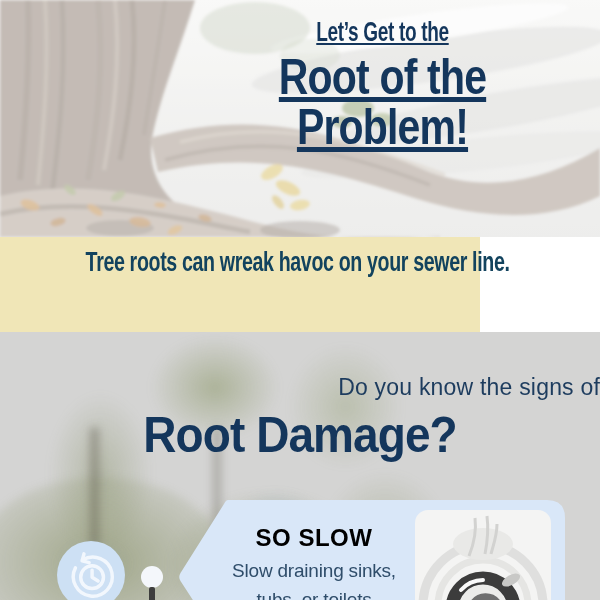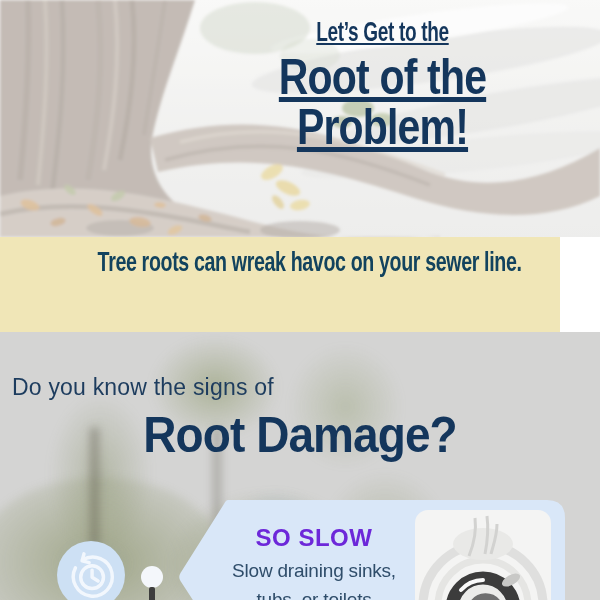--- a/index.html
+++ b/index.html
@@ -14,21 +14,21 @@
   
   .hero{position:absolute;left:0;top:0;width:600px;height:237px;overflow:hidden;}
   .hero-photo{position:absolute;inset:0;}
   .hero-title-wrap{position:absolute;left:170px;right:5px;top:0;text-align:center;color:var(--navy);text-decoration:underline;}
   .hero-kicker{display:block;margin-top:16px;font-size:28px;font-weight:700;letter-spacing:-0.5px;
     transform:scaleX(0.68);transform-origin:center;}
   .hero-title{display:block;margin-top:4px;font-size:50px;line-height:1;font-weight:700;letter-spacing:-1px;
     transform:scaleX(0.82);transform-origin:center;}
 
   
-  .banner{position:absolute;left:0;top:237px;width:560px;height:95px;background:var(--banner-bg);padding-left:16px;}
+  .banner{position:absolute;left:0;top:237px;width:480px;height:95px;background:var(--banner-bg);padding-left:16px;}
   .banner-headline{display:block;margin-top:9px;text-align:center;color:#12435e;font-size:28px;font-weight:700;
     letter-spacing:-0.5px;transform:scaleX(0.70);transform-origin:center;white-space:nowrap;}
   .cta-button{position:absolute;left:38px;top:45px;width:524px;height:43px;border:none;cursor:pointer;
     border-radius:22px;background:linear-gradient(to bottom,#2e6a88 0%,var(--button-top) 28%,#1b506c 60%,var(--button-bottom) 100%);
     box-shadow:inset 0 1px 1px rgba(255,255,255,.25), 0 1px 2px rgba(60,60,30,.35);}
   .cta-label{display:block;width:100%;text-align:center;color:var(--button-text);font-size:22px;font-weight:700;
     letter-spacing:-0.3px;transform:scaleX(0.68);transform-origin:center;white-space:nowrap;}
 
   
   .signs{position:absolute;left:0;top:332px;width:600px;height:268px;background:var(--section-bg);overflow:hidden;}
@@ -37,36 +37,36 @@
   .b2{left:288px;top:12px;width:115px;height:125px;background:radial-gradient(ellipse,rgba(134,148,96,.32),rgba(134,148,96,0) 70%);}
   .b3{left:48px;top:60px;width:105px;height:165px;background:radial-gradient(ellipse,rgba(120,132,84,.35),rgba(120,132,84,0) 70%);}
   .b4{left:-25px;top:145px;width:250px;height:170px;background:radial-gradient(ellipse,rgba(116,128,74,.55),rgba(116,128,74,.1) 75%);}
   .b5{left:170px;top:160px;width:200px;height:150px;background:radial-gradient(ellipse,rgba(118,130,78,.5),rgba(118,130,78,0) 75%);}
   .b6{left:320px;top:140px;width:130px;height:150px;background:radial-gradient(ellipse,rgba(122,134,84,.35),rgba(122,134,84,0) 72%);}
   .b7{left:90px;top:95px;width:9px;height:150px;border-radius:4px;background:rgba(84,80,66,.38);}
   .b8{left:213px;top:95px;width:8px;height:115px;border-radius:4px;background:rgba(84,80,66,.3);}
   .b9{left:235px;top:158px;width:85px;height:62px;background:radial-gradient(ellipse,rgba(140,166,191,.35),rgba(140,166,191,0) 70%);}
   .b10{left:55px;top:205px;width:75px;height:55px;background:radial-gradient(ellipse,rgba(150,172,196,.3),rgba(150,172,196,0) 70%);}
 
-  .signs-intro{position:absolute;left:12px;right:0;top:42px;text-align:left;color:#1d3c5e;
+  .signs-intro{position:absolute;left:12px;right:0;top:42px;text-align:right;color:#1d3c5e;
     font-size:23px;font-weight:500;letter-spacing:0.2px;}
   .signs-title{position:absolute;left:0;right:0;top:74px;text-align:center;color:var(--navy);
     font-size:50px;font-weight:700;letter-spacing:-1px;transform:scaleX(0.92);transform-origin:center;}
 
   
   .icon-badge{position:absolute;left:57px;top:209px;width:68px;height:68px;border-radius:50%;
     background:var(--icon-circle);}
   .icon-badge svg{position:absolute;left:8px;top:8px;}
   .timeline-node{position:absolute;left:141px;top:234px;width:22px;height:22px;border-radius:50%;background:#f4f7fb;}
   .timeline-stem{position:absolute;left:149px;top:255px;width:6px;height:16px;background:#3d3d3d;border-radius:2px;}
 
   
   .signs-card{position:absolute;left:178px;top:168px;width:387px;height:154px;}
   .card-shape{position:absolute;left:0;top:0;}
-  .card-heading{position:absolute;left:36px;top:24px;width:200px;text-align:center;color:#6d28d9;
+  .card-heading{position:absolute;left:36px;top:24px;width:200px;text-align:center;color:#000000;
     font-size:24px;font-weight:800;letter-spacing:0.5px;}
   .card-line1{position:absolute;left:26px;top:60px;width:220px;text-align:center;color:var(--body-text);
     font-size:19px;letter-spacing:-0.2px;}
   .card-line2{position:absolute;left:26px;top:89px;width:220px;text-align:center;color:var(--body-text);
     font-size:19px;letter-spacing:-0.2px;}
   .drain-photo{position:absolute;left:237px;top:10px;width:136px;height:150px;}
 </style>
 </head>
 <body>
 

